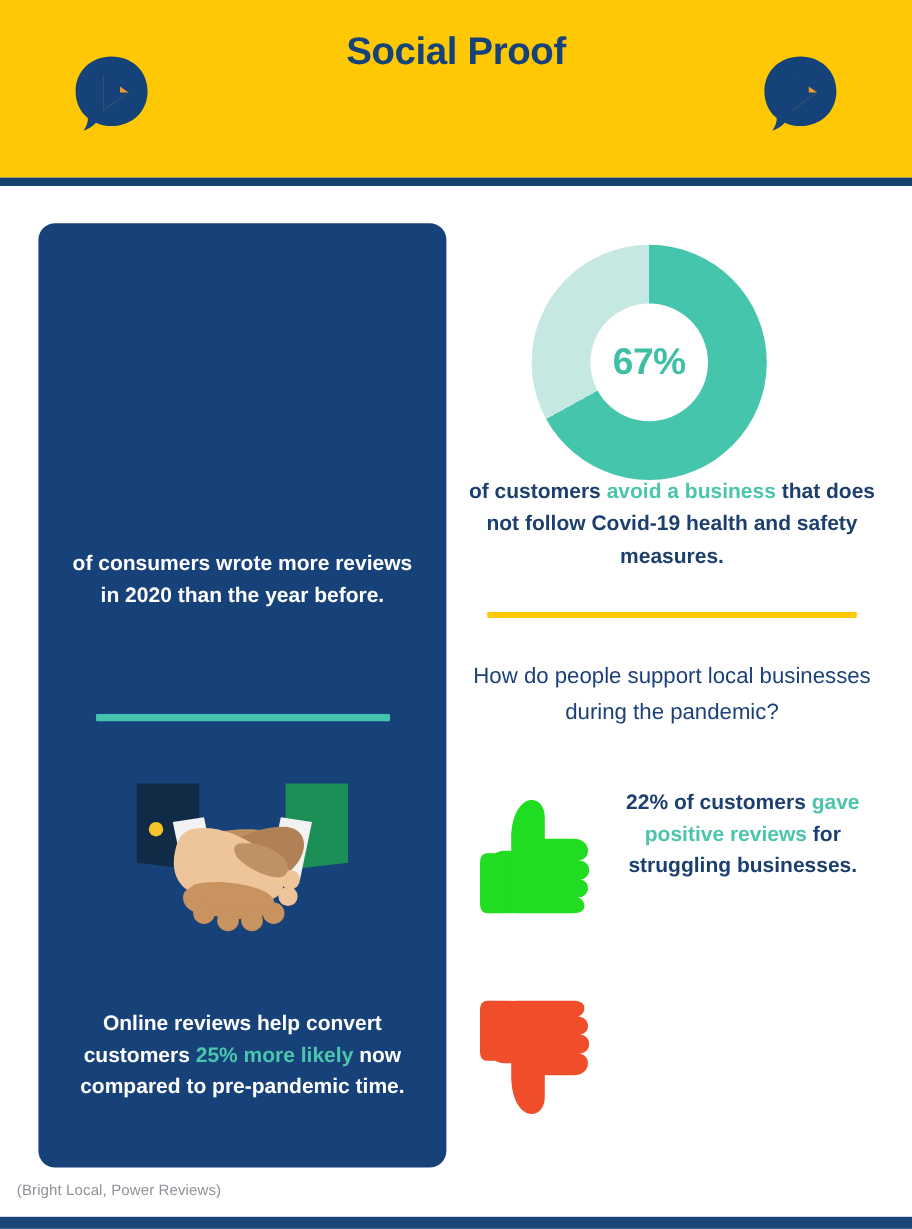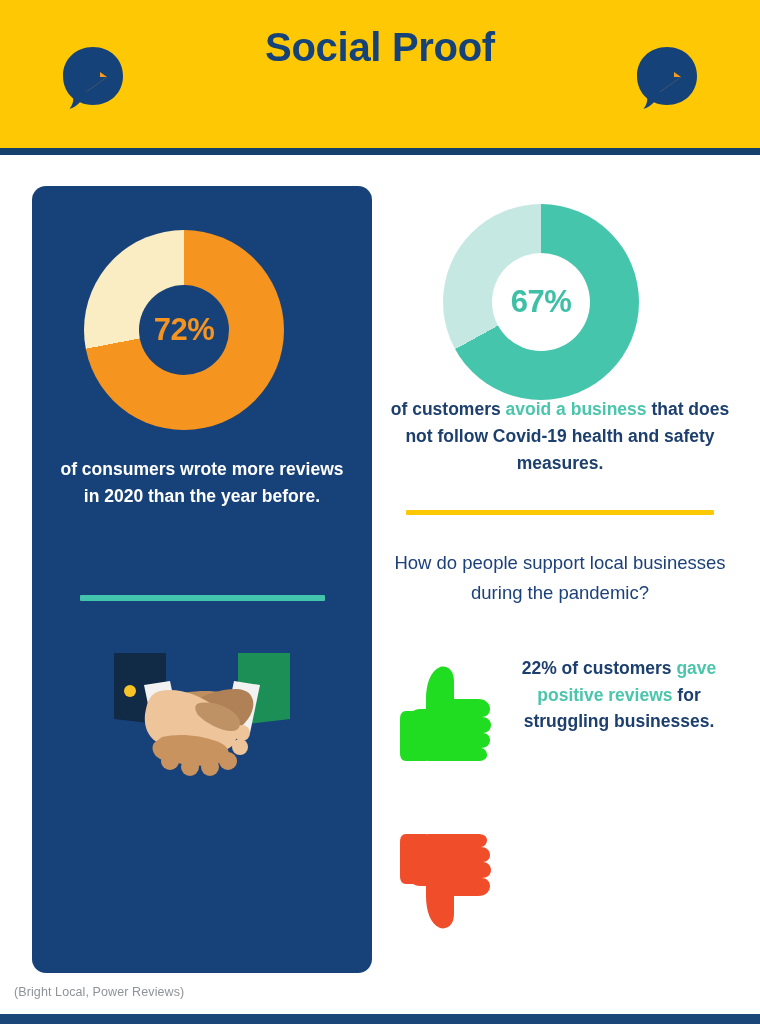--- a/index.html
+++ b/index.html
@@ -31,21 +31,21 @@
     width: 760px;
     height: 7px;
     background: #15406E;
   }
   .header-title {
     position: absolute;
     left: 0; top: 22px;
     width: 760px;
     text-align: center;
     color: #154279;
-    font-size: 40px;
+    font-size: 32px;
     font-weight: bold;
     line-height: 1.28;
     letter-spacing: -0.3px;
   }
   .header-title .ln { display: block; }
 
   .logo {
     position: absolute;
     width: 66px;
     height: 66px;
@@ -261,24 +261,20 @@
   </svg>
 </div>
 
 <div class="header-title">
   <span class="ln">Social Proof</span>
 </div>
 <div class="header-rule"></div>
 
 <div class="navy-card">
 
-  <div class="donut1-wrap">
-    <div class="donut1"></div>
-    <div class="donut1-hole">72%</div>
-  </div>
 
   <div class="navy-text-1">of consumers wrote more reviews in 2020 than the year before.</div>
 
   <div class="teal-divider"></div>
 
   <div class="handshake">
     <svg viewBox="0 0 196 152" width="196" height="152">
 
       <path d="M10 12 L62 12 L62 84 L10 78 Z" fill="#112A46"></path>
       <circle cx="26" cy="50" r="6" fill="#F6C427"></circle>
@@ -305,20 +301,23 @@
       <circle cx="106" cy="126" r="9" fill="#C8935F"></circle>
       <circle cx="124" cy="120" r="9" fill="#C8935F"></circle>
       <circle cx="136" cy="106" r="8" fill="#EEC49A"></circle>
       <circle cx="138" cy="92" r="8" fill="#EEC49A"></circle>
 
       <path d="M96 62 C110 60 126 66 134 76 C138 82 136 90 128 90
                C116 90 102 82 94 74 C90 68 90 63 96 62 Z" fill="#BF9265"></path>
     </svg>
   </div>
 
+  <div class="navy-text-2">
+    <span>Online reviews help convert customers </span><span class="accent-teal">25% more likely</span><span> now compared to pre-pandemic time.</span>
+  </div>
 </div>
 
 <div class="donut2-wrap">
   <div class="donut2"></div>
   <div class="donut2-hole">67%</div>
 </div>
 
 <div class="right-text-1">
   <span>of customers </span><span class="accent-teal">avoid a business</span><span> that does not follow Covid-19 health and safety measures.</span>
 </div>

